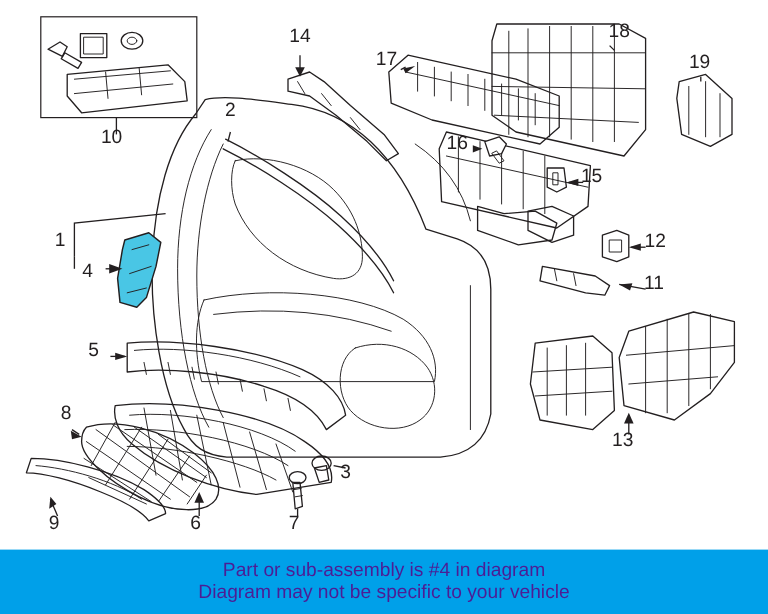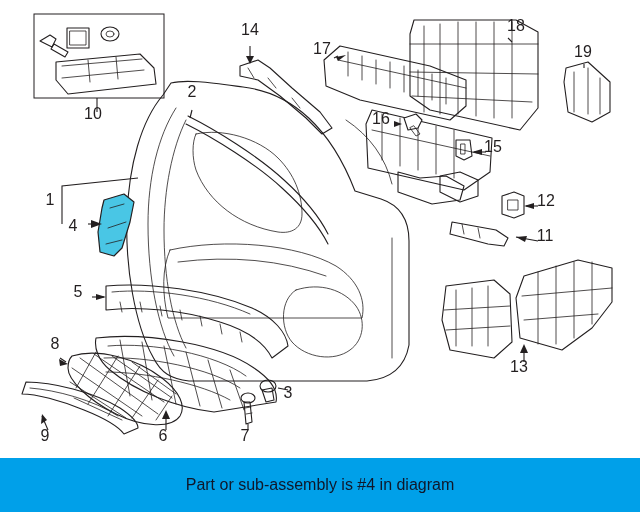--- a/index.html
+++ b/index.html
@@ -71,21 +71,21 @@
     stroke: #231f20;
     stroke-width: 1;
   }
   .banner {
     position: absolute;
     left: 0;
     bottom: 0;
     width: 640px;
     height: 54px;
     background: #00a0e9;
-    color: #0f172a;
+    color: #4c1d95;
     display: flex;
     flex-direction: column;
     align-items: center;
     justify-content: center;
     line-height: 1.15;
   }
   .banner-line {
     font-size: 16px;
     font-family: "Liberation Sans", sans-serif;
     text-align: center;
@@ -344,14 +344,15 @@
       <text class="callout-label" x="493" y="152" text-anchor="middle">15</text>
       <text class="callout-label" x="381" y="124" text-anchor="middle">16</text>
       <text class="callout-label" x="322" y="54" text-anchor="middle">17</text>
       <text class="callout-label" x="516" y="31" text-anchor="middle">18</text>
       <text class="callout-label" x="583" y="57" text-anchor="middle">19</text>
     </g>
   </svg>
 
   <div class="banner">
     <div class="banner-line">Part or sub-assembly is #4 in diagram</div>
+    <div class="banner-line">Diagram may not be specific to your vehicle</div>
   </div>
 </div>
 
 </body></html>

